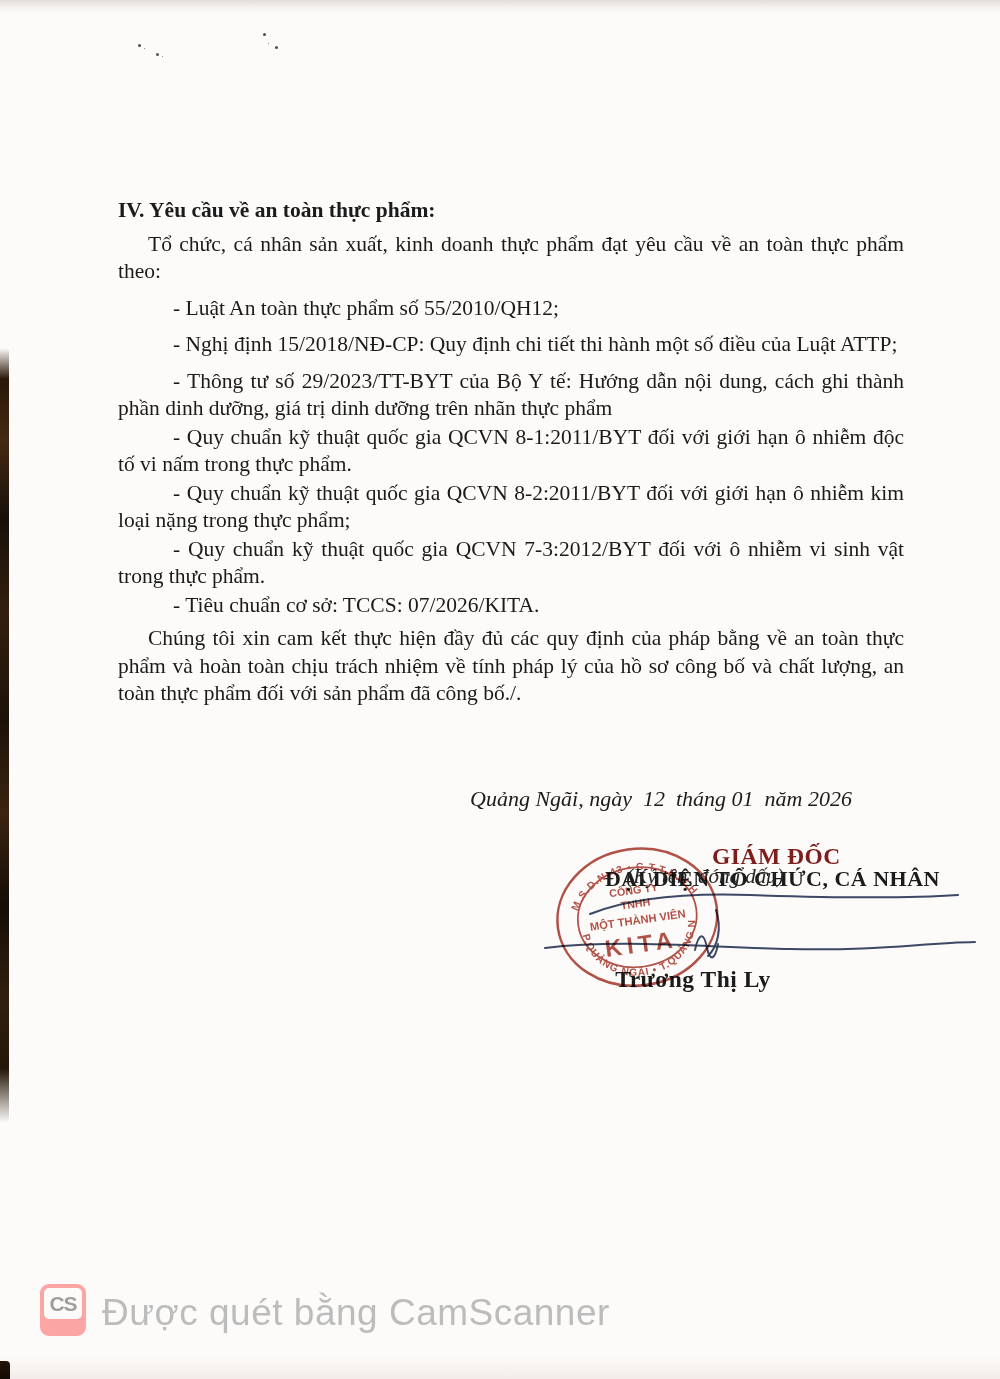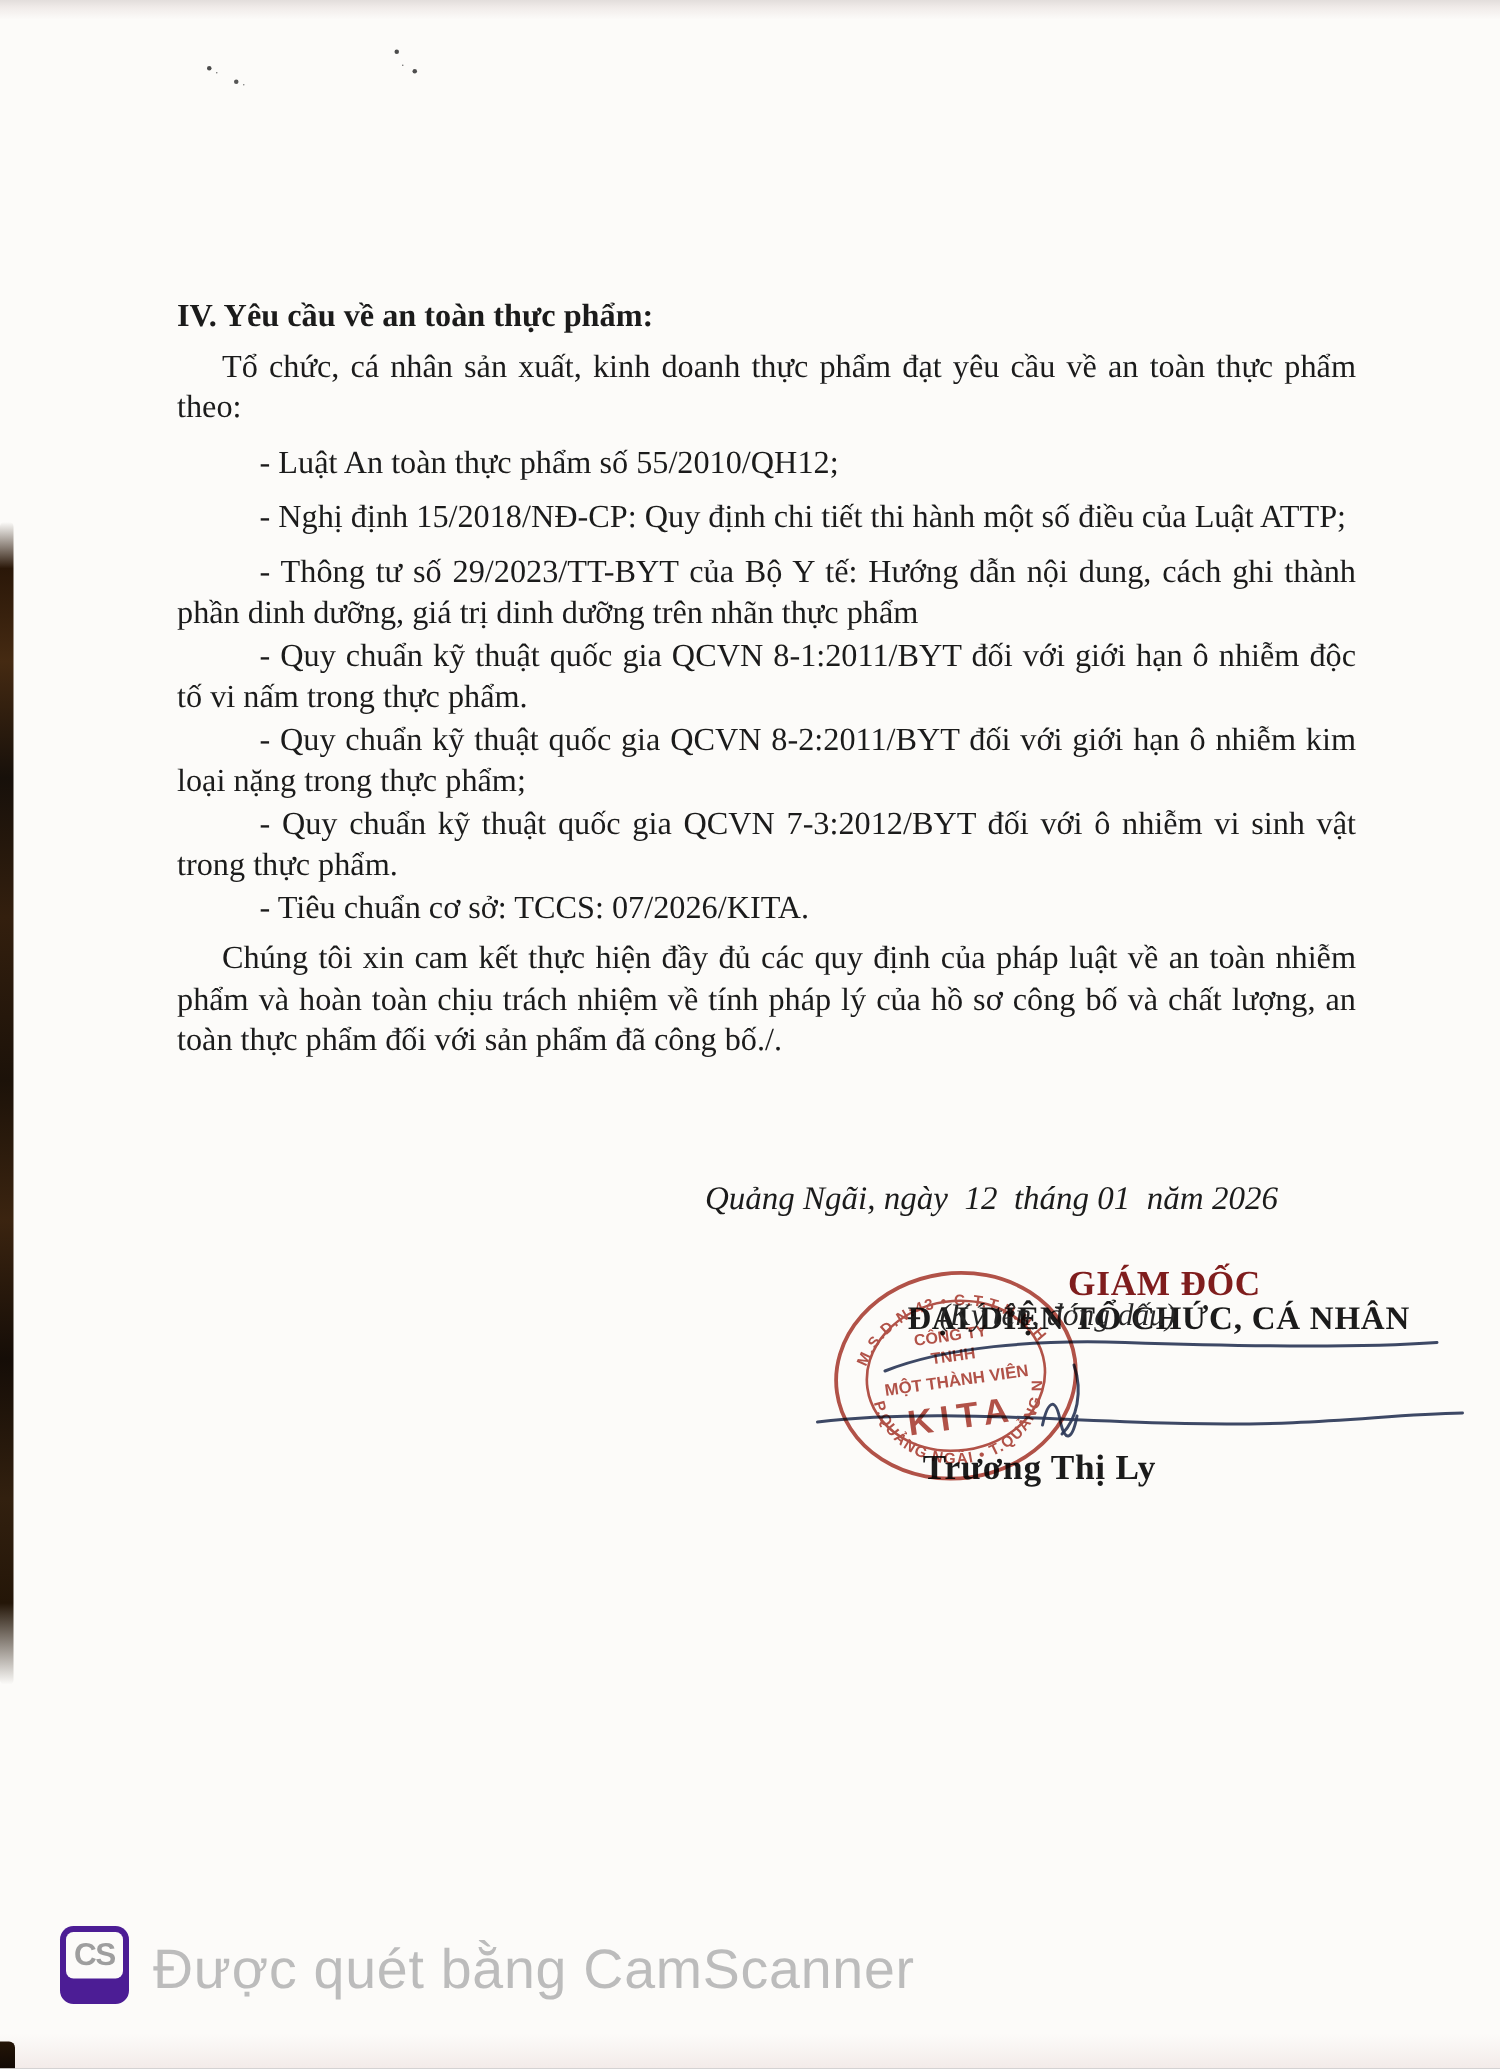--- a/index.html
+++ b/index.html
@@ -87,21 +87,21 @@
   
   .ink {
     position:absolute; left:530px; top:878px; width:470px; height:100px;
     mix-blend-mode:multiply;
   }
   .ink path { stroke:#2d3a5a; stroke-width:2; fill:none; stroke-linecap:round; opacity:.92; }
 
   
   .cs-badge {
     position:absolute; left:40px; top:1284px; width:46px; height:52px;
-    background:#4c1d95; border-radius:9px;
+    background:#fca5a5; border-radius:9px;
   }
   .cs-badge .inner {
     position:absolute; left:4px; top:4px; right:4px; height:31px;
     background:#fcfbf9; border-radius:5px;
     display:flex; align-items:center; justify-content:center;
     font-family:"Liberation Sans","DejaVu Sans",sans-serif;
     font-weight:bold; font-size:21px; color:#9e9e9e; letter-spacing:-1px;
   }
   .cs-text {
     position:absolute; left:102px; top:1292px;
@@ -124,21 +124,21 @@
   <div class="doc">
     <p class="heading">IV. Yêu cầu về an toàn thực phẩm:</p>
     <p class="indent-sm mt-md">Tổ chức, cá nhân sản xuất,  kinh doanh thực phẩm đạt yêu cầu về an toàn thực phẩm theo:</p>
     <p class="item mt-lg">- Luật An toàn thực phẩm số 55/2010/QH12;</p>
     <p class="item mt-lg">- Nghị định 15/2018/NĐ-CP: Quy định chi tiết thi hành một số điều của Luật ATTP;</p>
     <p class="item mt-lg">- Thông tư số 29/2023/TT-BYT của Bộ Y tế: Hướng dẫn nội dung, cách ghi thành phần dinh dưỡng, giá trị dinh dưỡng trên nhãn thực phẩm</p>
     <p class="item mt-xs">- Quy chuẩn kỹ thuật quốc gia QCVN 8-1:2011/BYT đối với giới hạn ô nhiễm độc tố vi nấm trong thực phẩm.</p>
     <p class="item mt-xs">- Quy chuẩn kỹ thuật quốc gia QCVN 8-2:2011/BYT đối với giới hạn ô nhiễm kim loại nặng trong thực phẩm;</p>
     <p class="item mt-xs">- Quy chuẩn kỹ thuật quốc gia QCVN 7-3:2012/BYT đối với ô nhiễm vi sinh vật trong thực phẩm.</p>
     <p class="item mt-xs">- Tiêu chuẩn cơ sở: TCCS: 07/2026/KITA.</p>
-    <p class="indent-sm mt-md">Chúng tôi xin cam kết thực hiện đầy đủ các quy định của pháp luật về an toàn nhiễm phẩm và hoàn toàn chịu trách nhiệm về tính pháp lý của hồ sơ công bố và chất lượng, an toàn thực phẩm đối với sản phẩm đã công bố./.</p>
+    <p class="indent-sm mt-md">Chúng tôi xin cam kết thực hiện đầy đủ các quy định của pháp bằng về an toàn thực phẩm và hoàn toàn chịu trách nhiệm về tính pháp lý của hồ sơ công bố và chất lượng, an toàn thực phẩm đối với sản phẩm đã công bố./.</p>
   </div>
 
   <div class="sig-block">
     <div class="sig-date">Quảng Ngãi, ngày  12  tháng 01  năm 2026</div>
     <div class="sig-title">ĐẠI DIỆN TỔ CHỨC, CÁ NHÂN</div>
     <div class="sig-pos">GIÁM ĐỐC</div>
     <div class="sig-note">(Ký tên, đóng dấu)</div>
     <div class="sig-name">Trương Thị Ly</div>
   </div>
 

